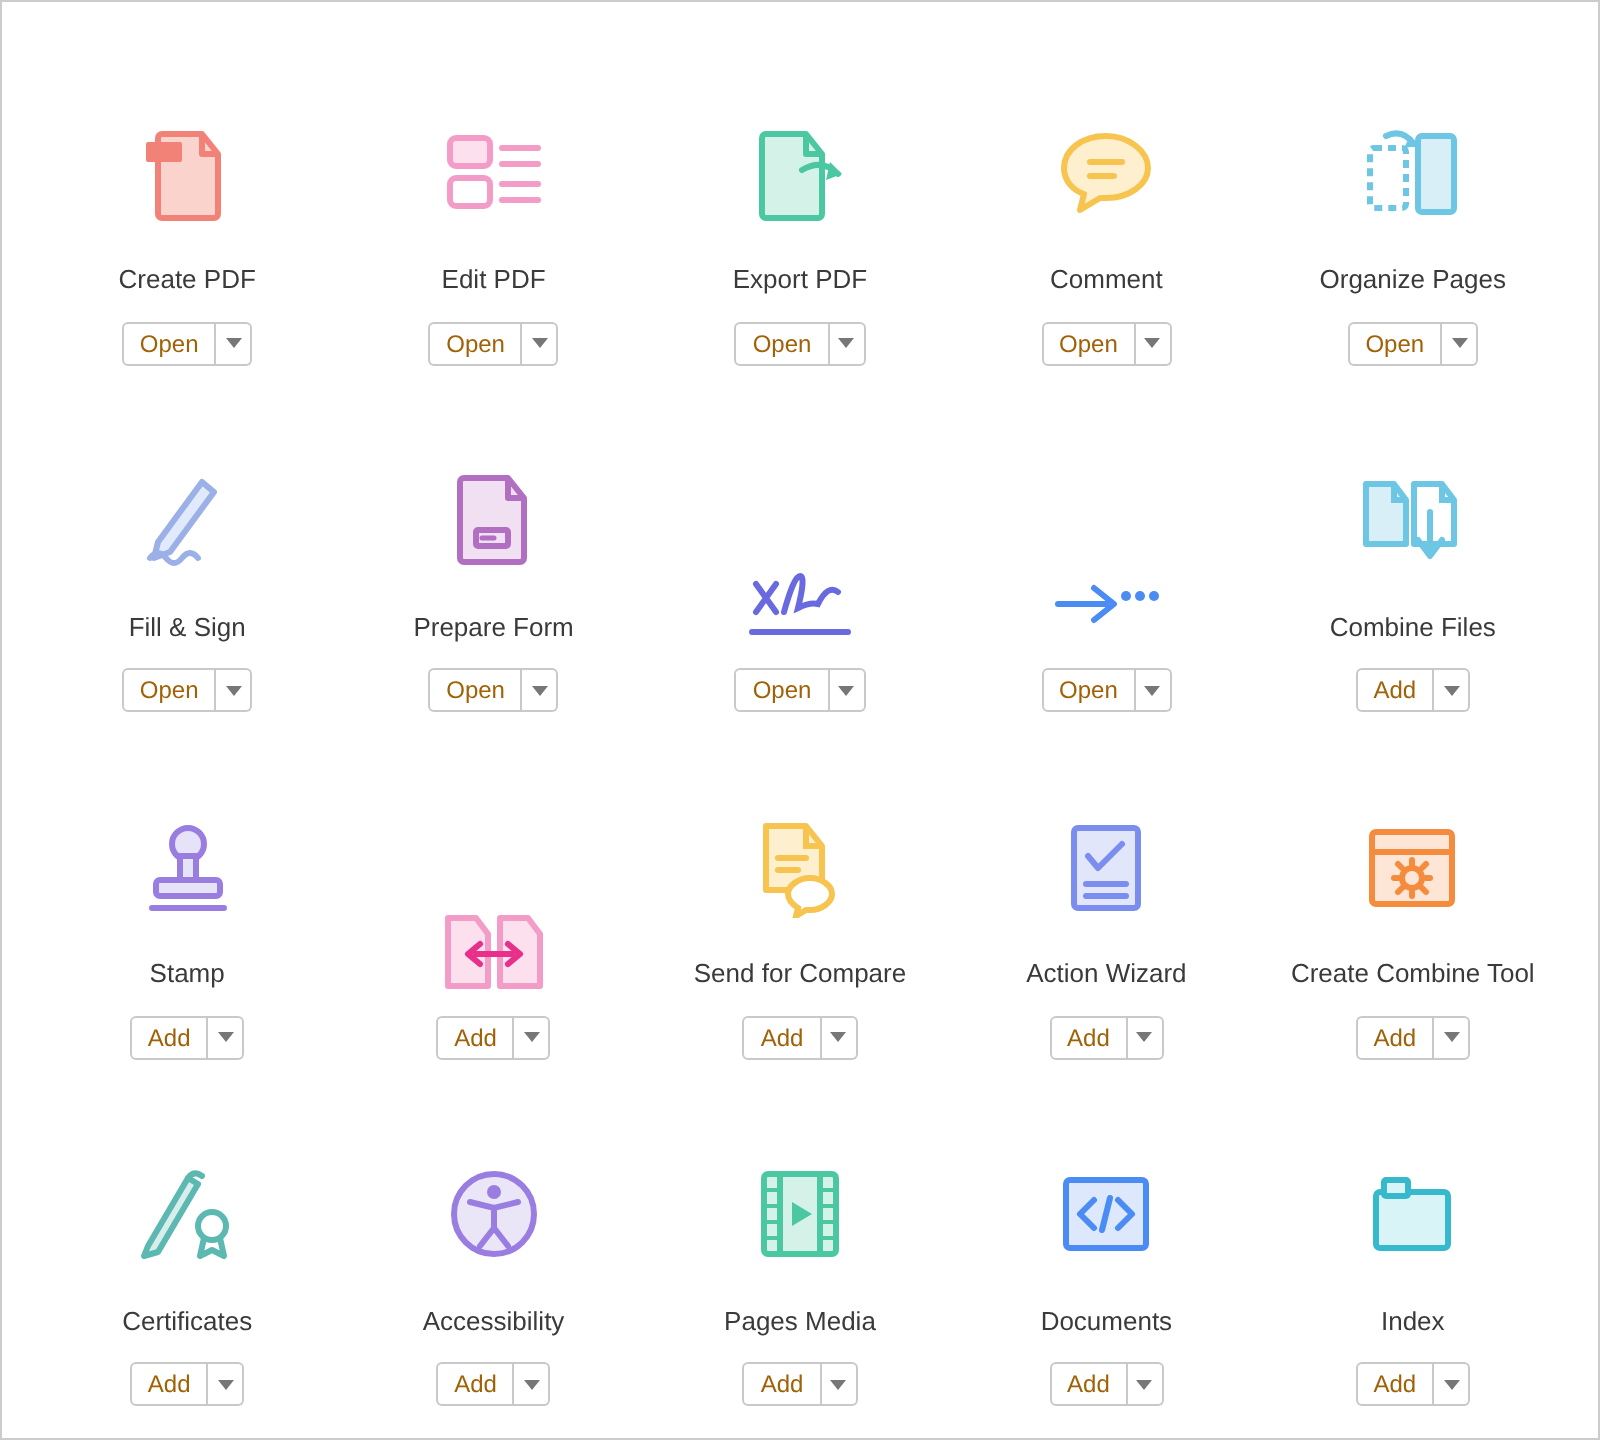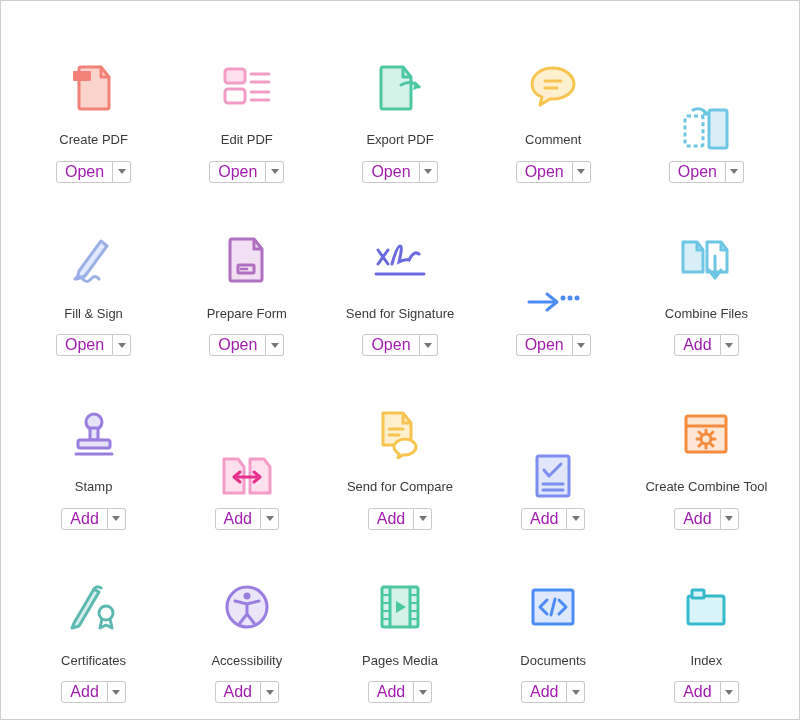--- a/index.html
+++ b/index.html
@@ -46,22 +46,22 @@
     max-width: 130px;
   }
   .btn-row {
     margin-top: 4px;
     display: flex;
     align-items: center;
   }
   .btn, .btn-caret {
     background: #fff;
     border: 1px solid #c9c9c9;
-    font-size: 16px;
-    color: #a21caf;
+    font-size: 12px;
+    color: #a16207;
     height: 22px;
     padding: 0 8px;
     display: flex;
     align-items: center;
     justify-content: center;
     cursor: default;
   }
   .btn { border-radius: 3px 0 0 3px; min-width: 36px; }
   .btn-caret {
     border-left: none;
@@ -159,20 +159,21 @@
 
   <div class="tool">
     <div class="icon-wrap">
       <svg width="50" height="46" viewBox="0 0 50 46">
         <rect x="28" y="4" width="18" height="38" rx="2" fill="#d8eff8" stroke="#6cc6e4" stroke-width="3"></rect>
         <rect x="4" y="10" width="18" height="30" rx="2" fill="none" stroke="#6cc6e4" stroke-width="3" stroke-dasharray="4 3"></rect>
         <path d="M12 4 q8 -4 14 4" fill="none" stroke="#6cc6e4" stroke-width="3" stroke-linecap="round"></path>
         <path d="M24 4 l4 5 l-7 1 z" fill="#6cc6e4"></path>
       </svg>
     </div>
+    <div class="tool-label">Organize Pages</div>
     <div class="btn-row">
       <div class="btn">Open</div>
       <div class="btn-caret">
           <svg width="8" height="5">
             <path d="M0 0 L8 0 L4 5 Z" fill="#777"></path>
           </svg>
         </div>
     </div>
   </div>
 
@@ -215,21 +216,20 @@
   </div>
 
   <div class="tool">
     <div class="icon-wrap">
       <svg width="56" height="40" viewBox="0 0 56 40">
         <line x1="4" y1="34" x2="52" y2="34" stroke="#6a6ae0" stroke-width="3" stroke-linecap="round"></line>
         <path d="M6 10 l10 14 M6 24 l10 -14" stroke="#6a6ae0" stroke-width="3" stroke-linecap="round"></path>
         <path d="M20 24 q5 -18 8 -18 q3 0 -1 16 q6 -3 10 -2 q5 -10 10 -6" fill="none" stroke="#6a6ae0" stroke-width="3" stroke-linecap="round"></path>
       </svg>
     </div>
-    <div class="tool-label">Send for Signature</div>
     <div class="btn-row">
       <div class="btn">Open</div>
       <div class="btn-caret">
           <svg width="8" height="5">
             <path d="M0 0 L8 0 L4 5 Z" fill="#777"></path>
           </svg>
         </div>
     </div>
   </div>
 
@@ -338,20 +338,21 @@
 
   <div class="tool">
     <div class="icon-wrap">
       <svg width="42" height="48" viewBox="0 0 42 48">
         <rect x="5" y="4" width="32" height="40" rx="2" fill="#e1e6fb" stroke="#7c8df0" stroke-width="3"></rect>
         <path d="M12 18 l5 6 l12 -12" fill="none" stroke="#7c8df0" stroke-width="3" stroke-linecap="round" stroke-linejoin="round"></path>
         <line x1="11" y1="32" x2="31" y2="32" stroke="#7c8df0" stroke-width="3" stroke-linecap="round"></line>
         <line x1="11" y1="38" x2="31" y2="38" stroke="#7c8df0" stroke-width="3" stroke-linecap="round"></line>
       </svg>
     </div>
+    <div class="tool-label">Action Wizard</div>
     <div class="btn-row">
       <div class="btn">Add</div>
       <div class="btn-caret">
           <svg width="8" height="5">
             <path d="M0 0 L8 0 L4 5 Z" fill="#777"></path>
           </svg>
         </div>
     </div>
   </div>
 

